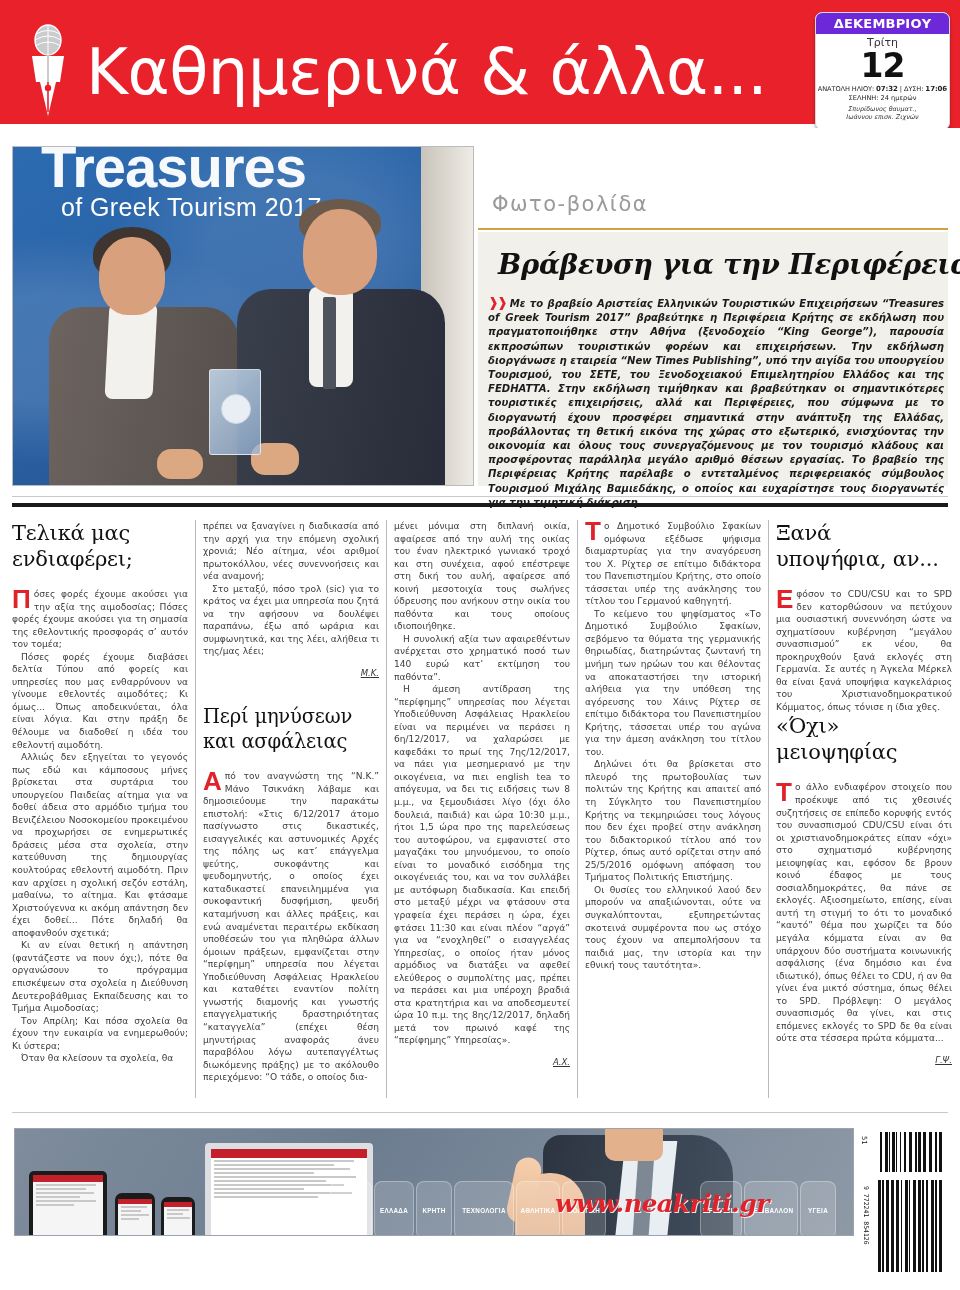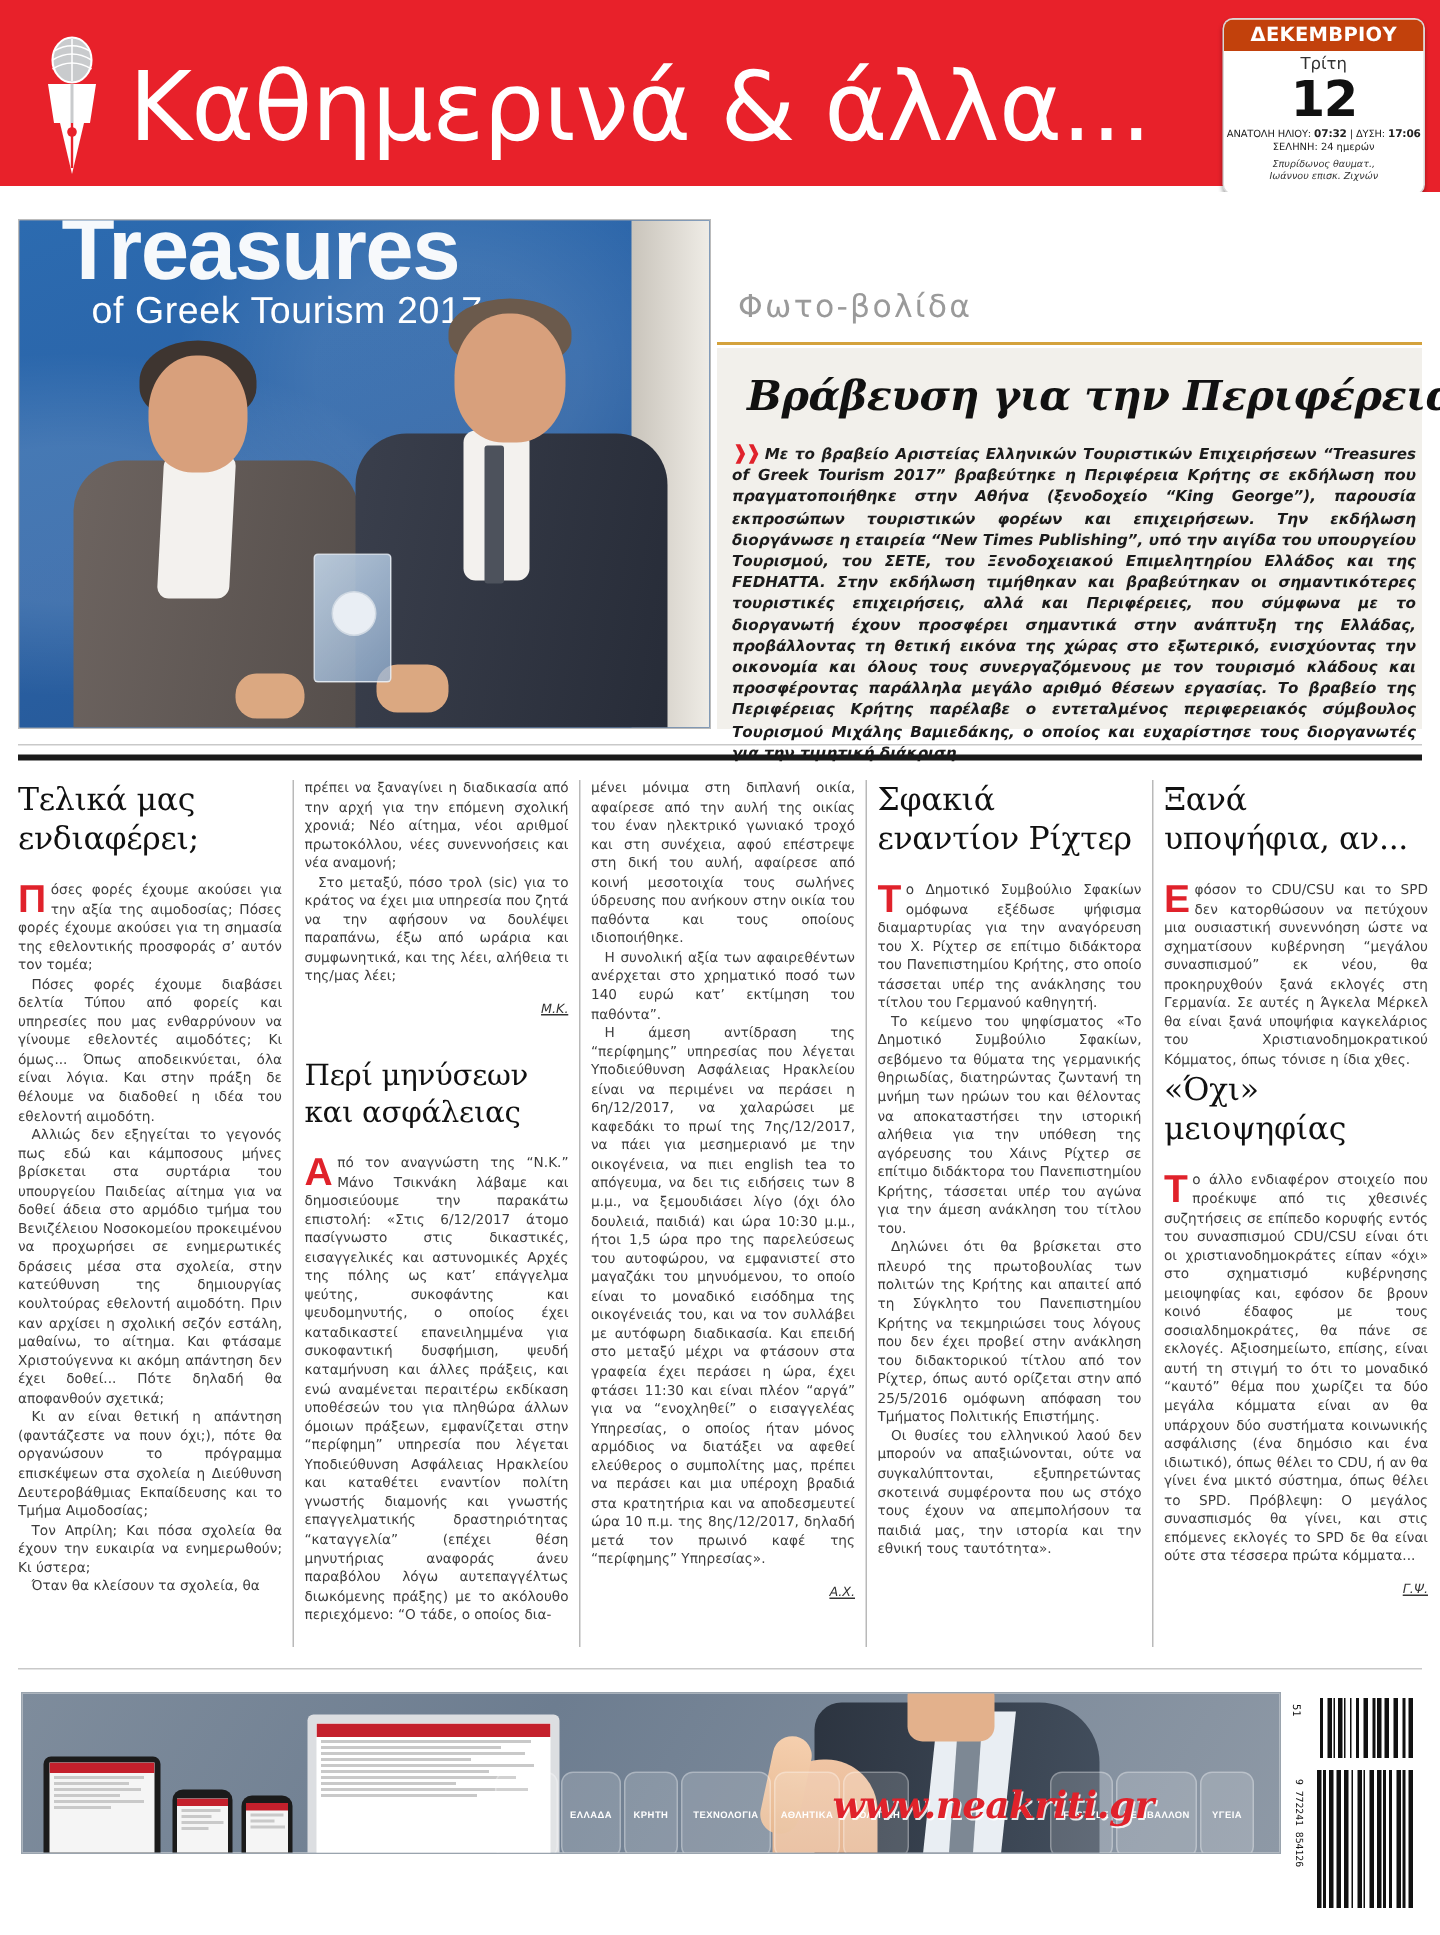--- a/index.html
+++ b/index.html
@@ -33,21 +33,21 @@
 
   
   .calendar {
     position: absolute; right: 10px; top: 12px; width: 135px; height: 118px;
     background:#ffffff; border-radius: 7px;
     box-shadow: 0 2px 3px rgba(0,0,0,.35);
     text-align:center; overflow:hidden;
     border:1px solid #d8d8d8;
   }
   .cal-month {
-    background:#c2410c; color:#fff; font-size:13px; font-weight:bold;
+    background:#6d28d9; color:#fff; font-size:13px; font-weight:bold;
     padding: 3px 0 3px; letter-spacing:.2px;
   }
   .cal-day-name { font-size:11px; color:#333; margin-top:2px; }
   .cal-num { font-size:33px; font-weight:bold; color:#111; line-height:34px; letter-spacing:-1px; }
   .cal-sun { font-size:6.6px; color:#222; margin-top:2px; letter-spacing:-.1px; }
   .cal-sun b { font-size:7px; }
   .cal-moon { font-size:6.6px; color:#222; margin-top:1px; }
   .cal-names { font-size:6.4px; color:#333; font-style:italic; margin-top:3px; line-height:8px; }
 
   
@@ -334,24 +334,20 @@
         <div class="ctext">
           <p class="first">μένει μόνιμα στη διπλανή οικία, αφαίρεσε από την αυλή της οικίας του έναν ηλεκτρικό γωνιακό τροχό και στη συνέχεια, αφού επέστρεψε στη δική του αυλή, αφαίρεσε από κοινή μεσοτοιχία τους σωλήνες ύδρευσης που ανήκουν στην οικία του παθόντα και τους οποίους ιδιοποιήθηκε.</p>
           <p>Η συνολική αξία των αφαιρεθέντων ανέρχεται στο χρηματικό ποσό των 140 ευρώ κατ’ εκτίμηση του παθόντα”.</p>
           <p>Η άμεση αντίδραση της “περίφημης” υπηρεσίας που λέγεται Υποδιεύθυνση Ασφάλειας Ηρακλείου είναι να περιμένει να περάσει η 6η/12/2017, να χαλαρώσει με καφεδάκι το πρωί της 7ης/12/2017, να πάει για μεσημεριανό με την οικογένεια, να πιει english tea το απόγευμα, να δει τις ειδήσεις των 8 μ.μ., να ξεμουδιάσει λίγο (όχι όλο δουλειά, παιδιά) και ώρα 10:30 μ.μ., ήτοι 1,5 ώρα προ της παρελεύσεως του αυτοφώρου, να εμφανιστεί στο μαγαζάκι του μηνυόμενου, το οποίο είναι το μοναδικό εισόδημα της οικογένειάς του, και να τον συλλάβει με αυτόφωρη διαδικασία. Και επειδή στο μεταξύ μέχρι να φτάσουν στα γραφεία έχει περάσει η ώρα, έχει φτάσει 11:30 και είναι πλέον “αργά” για να “ενοχληθεί” ο εισαγγελέας Υπηρεσίας, ο οποίος ήταν μόνος αρμόδιος να διατάξει να αφεθεί ελεύθερος ο συμπολίτης μας, πρέπει να περάσει και μια υπέροχη βραδιά στα κρατητήρια και να αποδεσμευτεί ώρα 10 π.μ. της 8ης/12/2017, δηλαδή μετά τον πρωινό καφέ της “περίφημης” Υπηρεσίας».</p>
         </div>
         <div class="byline">Α.Χ.</div>
         <div class="spacer-lg"></div>
       </div>
       <div class="col-sep" style="left: 565px;"></div>
       <div class="col" style="left: 573px;">
-        <div class="col-title">
-          <div>Σφακιά</div>
-          <div>εναντίον Ρίχτερ</div>
-        </div>
         <div class="ctext">
           <p class="first"><span class="dropcap">Τ</span>ο Δημοτικό Συμβούλιο Σφακίων ομόφωνα εξέδωσε ψήφισμα διαμαρτυρίας για την αναγόρευση του Χ. Ρίχτερ σε επίτιμο διδάκτορα του Πανεπιστημίου Κρήτης, στο οποίο τάσσεται υπέρ της ανάκλησης του τίτλου του Γερμανού καθηγητή.</p>
           <p>Το κείμενο του ψηφίσματος «Το Δημοτικό Συμβούλιο Σφακίων, σεβόμενο τα θύματα της γερμανικής θηριωδίας, διατηρώντας ζωντανή τη μνήμη των ηρώων του και θέλοντας να αποκαταστήσει την ιστορική αλήθεια για την υπόθεση της αγόρευσης του Χάινς Ρίχτερ σε επίτιμο διδάκτορα του Πανεπιστημίου Κρήτης, τάσσεται υπέρ του αγώνα για την άμεση ανάκληση του τίτλου του.</p>
           <p>Δηλώνει ότι θα βρίσκεται στο πλευρό της πρωτοβουλίας των πολιτών της Κρήτης και απαιτεί από τη Σύγκλητο του Πανεπιστημίου Κρήτης να τεκμηριώσει τους λόγους που δεν έχει προβεί στην ανάκληση του διδακτορικού τίτλου από τον Ρίχτερ, όπως αυτό ορίζεται στην από 25/5/2016 ομόφωνη απόφαση του Τμήματος Πολιτικής Επιστήμης.</p>
           <p>Οι θυσίες του ελληνικού λαού δεν μπορούν να απαξιώνονται, ούτε να συγκαλύπτονται, εξυπηρετώντας σκοτεινά συμφέροντα που ως στόχο τους έχουν να απεμπολήσουν τα παιδιά μας, την ιστορία και την εθνική τους ταυτότητα».</p>
         </div>
       </div>
       <div class="col-sep" style="left: 756px;"></div>
       <div class="col" style="left: 764px;">
         <div class="col-title">

